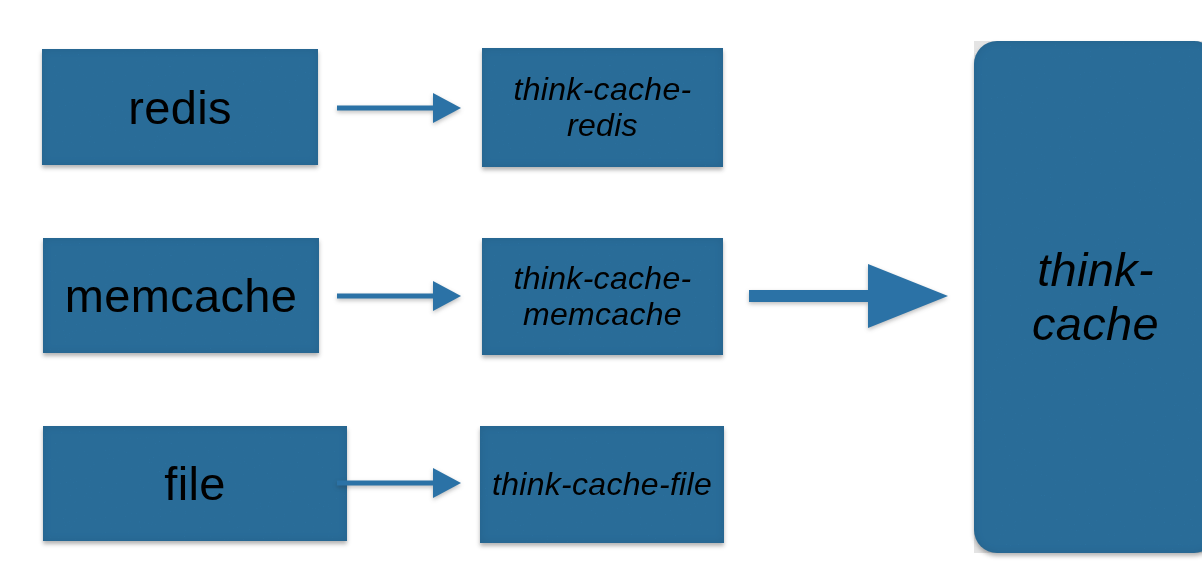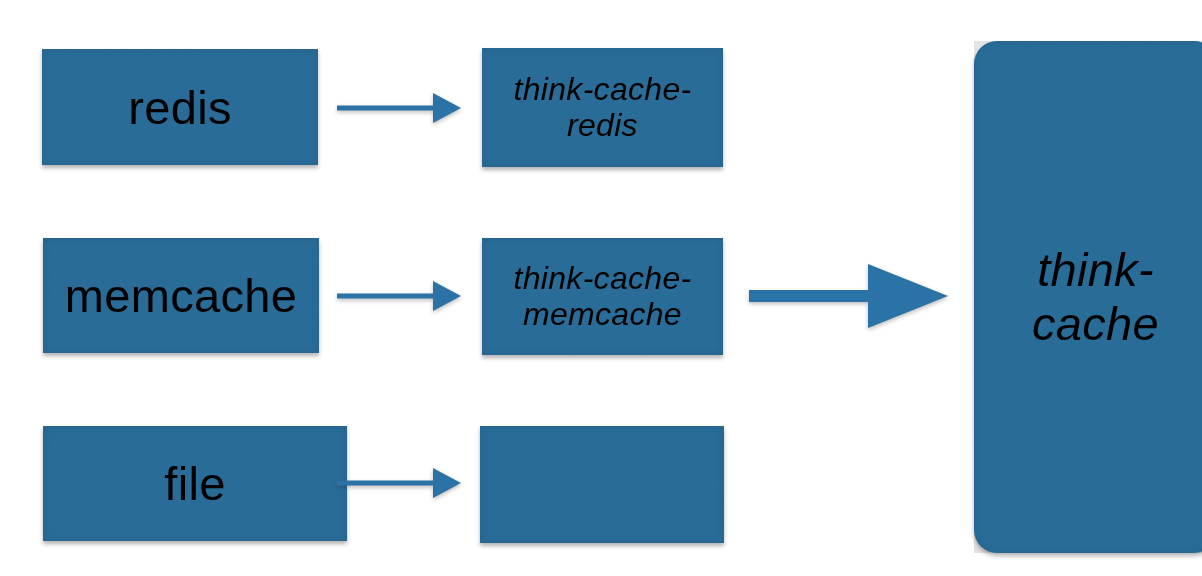--- a/index.html
+++ b/index.html
@@ -134,20 +134,24 @@
     <span class="lbl">
       <span class="line">think-cache-</span>
       <span class="line">memcache</span>
     </span>
   </div>
 
   <div class="box mid" id="box-tc-file">
     <svg class="tex">
         <rect width="100%" height="100%" filter="url(#paperTex)"></rect>
       </svg>
+    <span class="lbl">
+      <span class="line">think-cache-file</span>
+      <span class="line"></span>
+    </span>
   </div>
 
   <svg class="arrow" id="arrow-big" width="201" height="70" viewBox="0 0 201 70">
     <line x1="0" y1="35" x2="124" y2="35" stroke="#2b72a6" stroke-width="12"></line>
     <polygon points="119,3 119,67 199,35" fill="#2b72a6"></polygon>
   </svg>
 
   <div class="box tgt" id="box-think-cache">
     <svg class="tex">
         <rect width="100%" height="100%" filter="url(#paperTex)"></rect>

